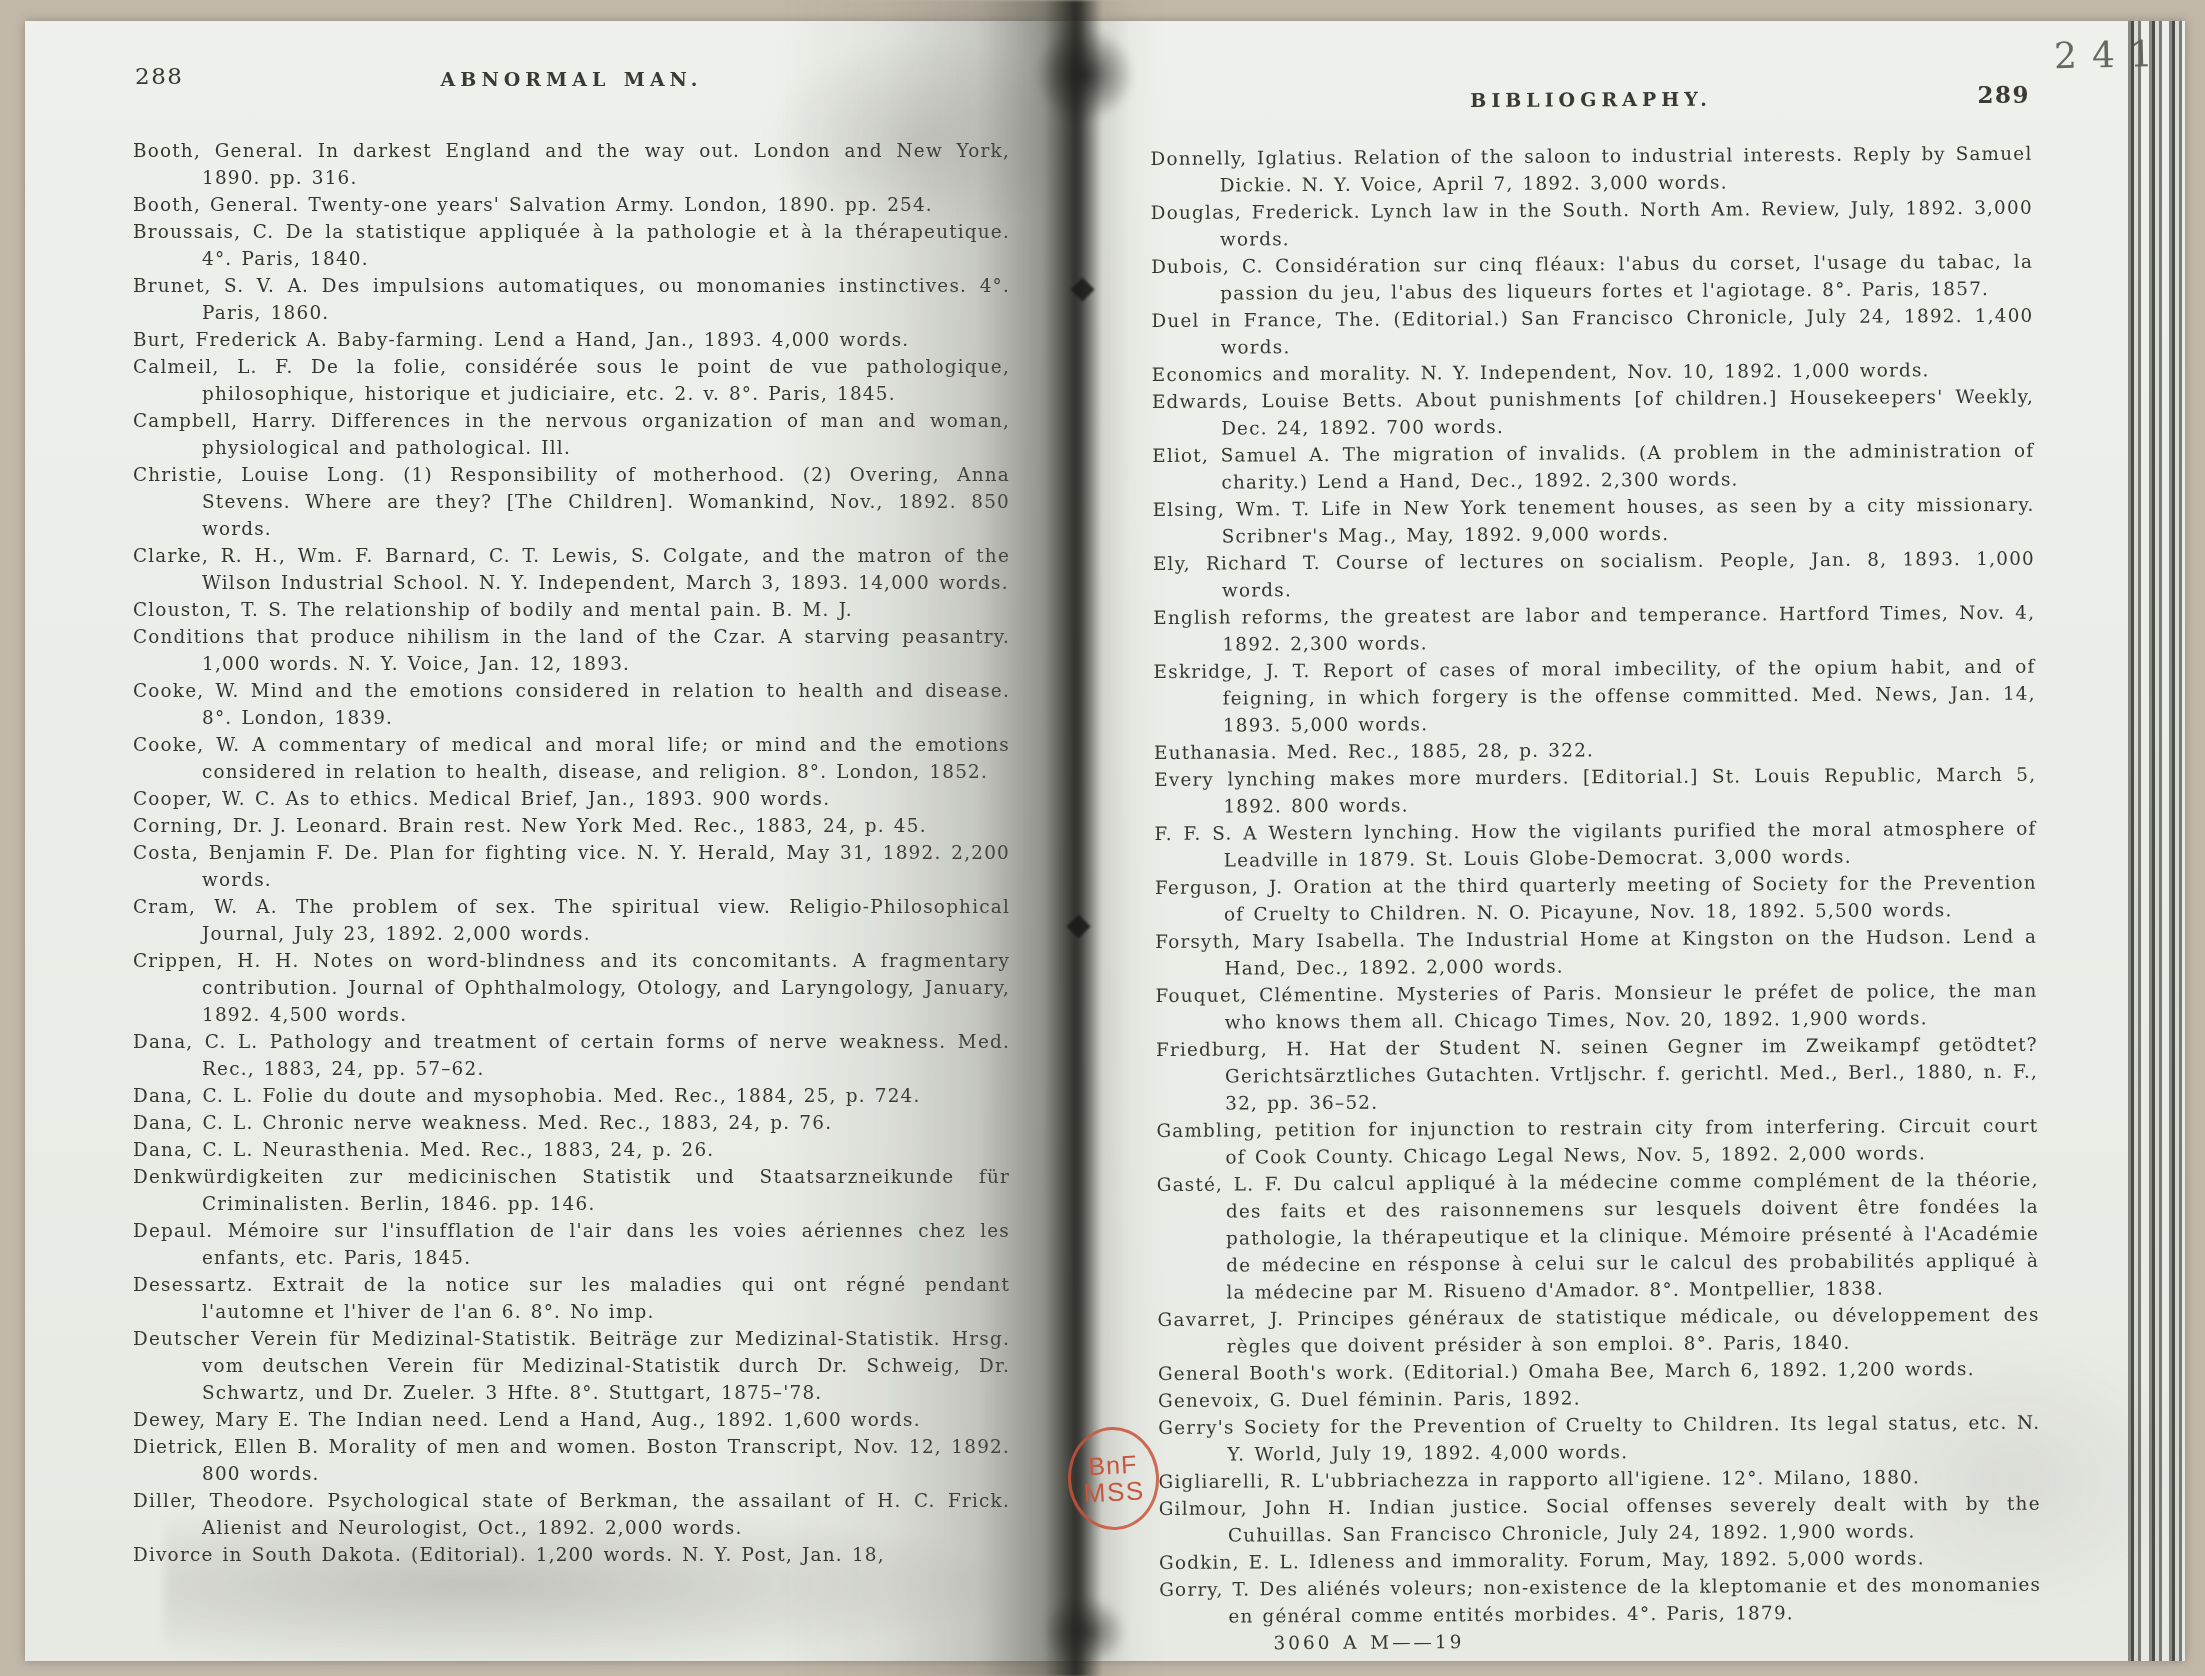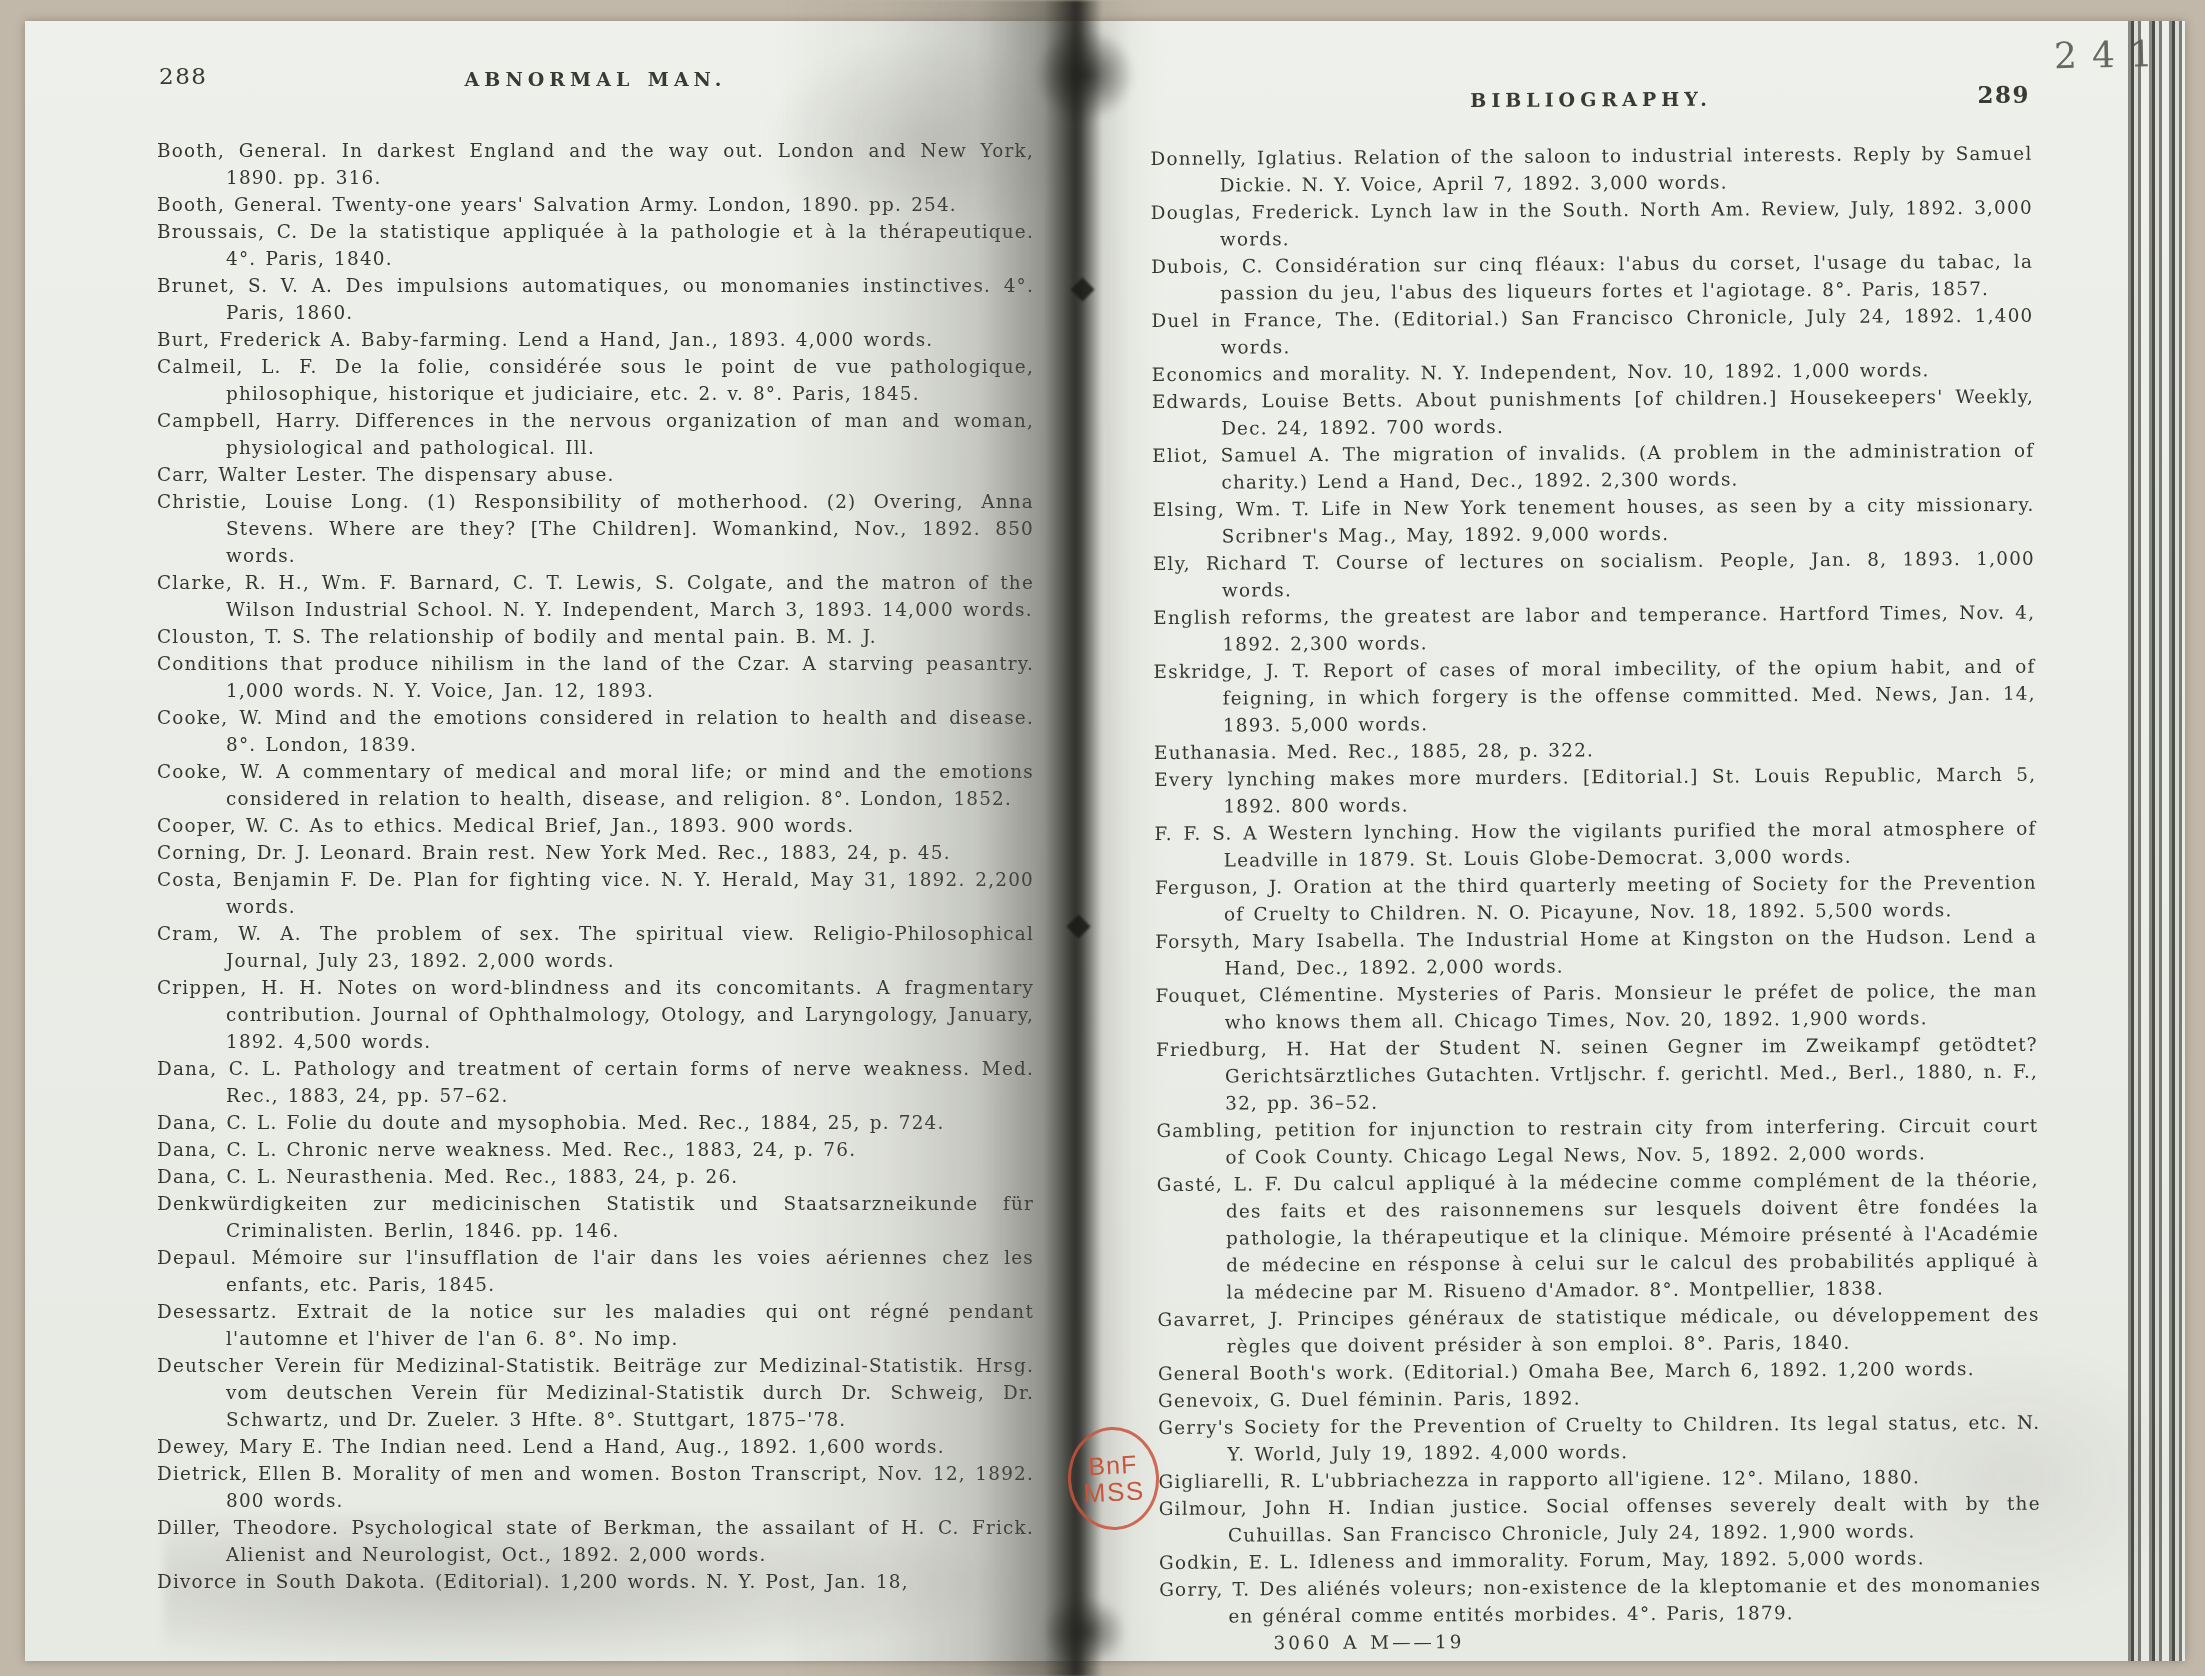--- a/index.html
+++ b/index.html
@@ -52,21 +52,21 @@
   .fog{position:absolute;filter:blur(5px);}
   .fog-bottom-left{left:139px;top:1492px;width:876px;height:159px;
     background:radial-gradient(ellipse at 35% 45%,rgba(85,85,76,.26),rgba(85,85,76,0) 68%);}
   .fog-top-gutter{left:736px;top:15px;width:318px;height:209px;
     background:radial-gradient(ellipse at center,rgba(95,95,86,.20),rgba(95,95,86,0) 70%);}
   .fog-right-bottom{left:1816px;top:1318px;width:348px;height:279px;
     background:radial-gradient(ellipse at center,rgba(95,95,86,.10),rgba(95,95,86,0) 70%);}
 
   .page-col{position:absolute;color:#373530;font-size:18.4px;line-height:27px;
     letter-spacing:1.2px;word-spacing:2px;}
-  .left-col{left:133px;top:63px;width:877px;margin-left:24px;}
+  .left-col{left:133px;top:63px;width:877px;}
   .right-col{left:1150px;top:86px;width:882px;transform:rotate(-0.35deg);transform-origin:left top;}
 
   .page-header{position:relative;height:31px;}
   .folio{position:absolute;top:0;font-size:23px;letter-spacing:1.5px;color:#3b3933;}
   .folio-left{left:2px;}
   .folio-right{right:2px;font-weight:bold;}
   .running-title{text-align:center;font-weight:bold;font-size:19px;
     letter-spacing:5px;color:#3b3933;padding-top:3px;}
   .entries{margin-top:43px;}
   .right-col .entries{margin-top:28px;}
@@ -112,21 +112,20 @@
       <p class="entry">Broussais, C.  De la statistique appliquée à la pathologie et à la thérapeutique.  4°.  Paris, 1840.</p>
 
       <p class="entry">Brunet, S. V. A.  Des impulsions automatiques, ou monomanies instinctives.  4°.  Paris, 1860.</p>
 
       <p class="entry">Burt, Frederick A.  Baby-farming.  Lend a Hand, Jan., 1893.  4,000 words.</p>
 
       <p class="entry">Calmeil, L. F.  De la folie, considérée sous le point de vue pathologique, philosophique, historique et judiciaire, etc.  2. v.  8°.  Paris, 1845.</p>
 
       <p class="entry">Campbell, Harry.  Differences in the nervous organization of man and woman, physiological and pathological.  Ill.</p>
 
-      <p class="entry">Carr, Walter Lester.  The dispensary abuse.</p>
 
       <p class="entry">Christie, Louise Long.  (1) Responsibility of motherhood.  (2) Overing, Anna Stevens.  Where are they? [The Children].  Womankind, Nov., 1892.  850 words.</p>
 
       <p class="entry">Clarke, R. H., Wm. F. Barnard, C. T. Lewis, S. Colgate, and the matron of the Wilson Industrial School.  N. Y. Independent, March 3, 1893.  14,000 words.</p>
 
       <p class="entry">Clouston, T. S.  The relationship of bodily and mental pain.  B. M. J.</p>
 
       <p class="entry">Conditions that produce nihilism in the land of the Czar.  A starving peasantry.  1,000 words.  N. Y. Voice, Jan. 12, 1893.</p>
 
       <p class="entry">Cooke, W.  Mind and the emotions considered in relation to health and disease.  8°.  London, 1839.</p>

